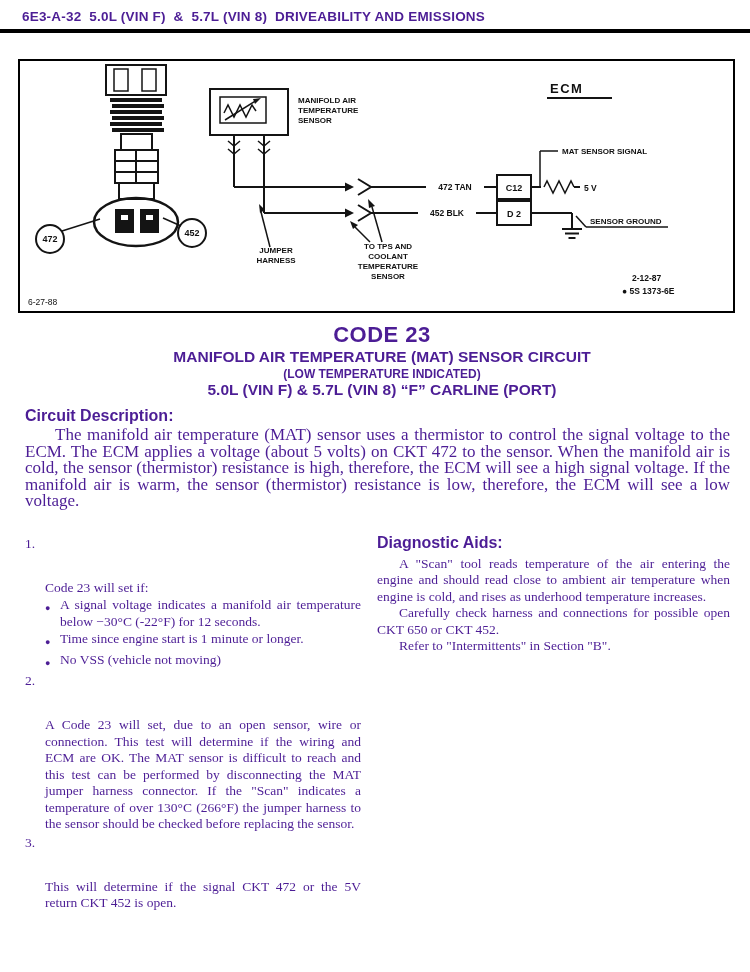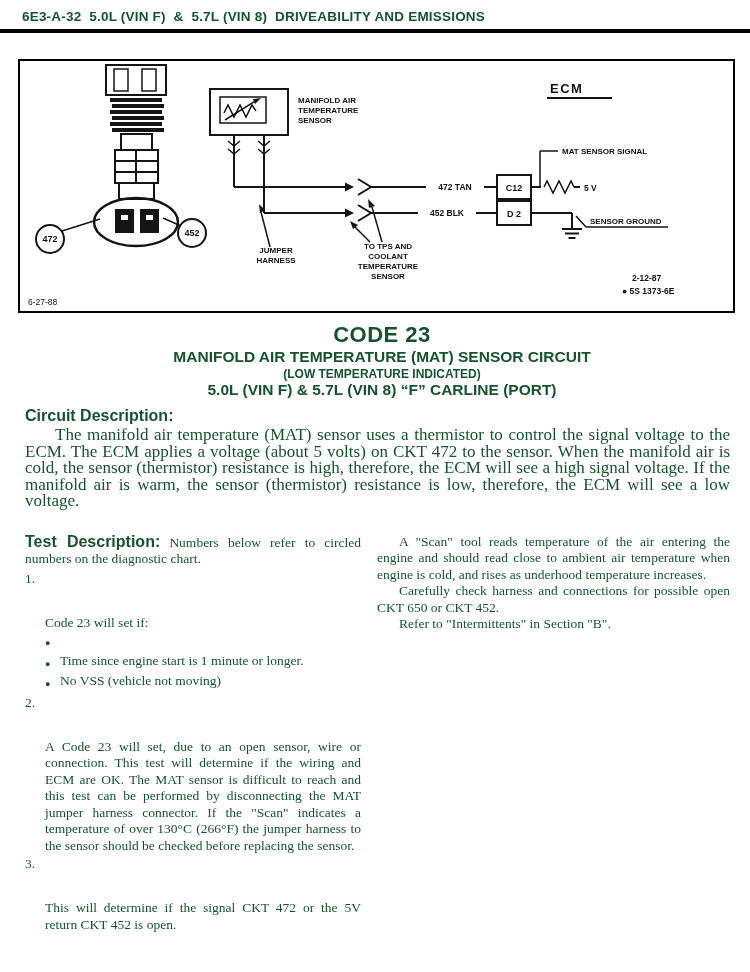--- a/index.html
+++ b/index.html
@@ -1,19 +1,19 @@
 <!DOCTYPE html>
 <html><head>
 <meta charset="utf-8">
 <style>
   * { margin:0; padding:0; box-sizing:border-box; }
   html,body { background:#e8e8e8; }
   body { width:750px; height:972px; margin:0 auto; position:relative; }
   .page {
-    width:750px; height:972px; background:#ffffff; color:#14532d;
+    width:750px; height:972px; background:#ffffff; color:#4c1d95;
     font-family:"Liberation Serif", serif; overflow:hidden; position:relative;
   }
   .page-header {
     padding:9px 8px 5px 22px;
     border-bottom:4px solid #000;
     font-family:"Liberation Sans", sans-serif;
     font-weight:700; font-size:13.5px; letter-spacing:0.2px;
   }
   .page-header span { white-space:pre; }
 
@@ -203,32 +203,29 @@
   </div>
 
   <section class="circuit-desc">
     <h4 class="h">Circuit Description:</h4>
     <p>The manifold air temperature (MAT) sensor uses a thermistor to control the signal voltage to the ECM. The ECM applies a voltage (about 5 volts) on CKT 472 to the sensor. When the manifold air is cold, the sensor (thermistor) resistance is high, therefore, the ECM will see a high signal voltage. If the manifold air is warm, the sensor (thermistor) resistance is low, therefore, the ECM will see a low voltage.</p>
   </section>
 
   <div class="columns">
 
     <div class="col-left">
-      <p class="intro">
-        <span class="h">Test Description:</span>
-        <span>Numbers below refer to circled numbers on the diagnostic chart.</span>
-      </p>
 
       <div class="num-item">
         <span class="num">1.</span>
         <div class="itext">Code 23 will set if:</div>
       </div>
 
       <div class="bullet-item">
         <span class="bullet-glyph">●</span>
+        <div class="itext">A signal voltage indicates a manifold air temperature below −30°C (-22°F) for 12 seconds.</div>
       </div>
       <div class="bullet-item">
         <span class="bullet-glyph">●</span>
         <div class="itext">Time since engine start is 1 minute or longer.</div>
       </div>
       <div class="bullet-item">
         <span class="bullet-glyph">●</span>
         <div class="itext">No VSS (vehicle not moving)</div>
       </div>
 
@@ -237,20 +234,21 @@
         <div class="itext">A Code 23 will set, due to an open sensor, wire or connection. This test will determine if the wiring and ECM are OK. The MAT sensor is difficult to reach and this test can be performed by disconnecting the MAT jumper harness connector. If the "Scan" indicates a temperature of over 130°C (266°F) the jumper harness to the sensor should be checked before replacing the sensor.</div>
       </div>
 
       <div class="num-item">
         <span class="num">3.</span>
         <div class="itext">This will determine if the signal CKT 472 or the 5V return CKT 452 is open.</div>
       </div>
     </div>
 
     <div class="col-right">
+      <h4 class="h">Diagnostic Aids:</h4>
       <p>A "Scan" tool reads temperature of the air entering the engine and should read close to ambient air temperature when engine is cold, and rises as underhood temperature increases.</p>
       <p>Carefully check harness and connections for possible open CKT 650 or CKT 452.</p>
       <p>Refer to "Intermittents" in Section "B".</p>
     </div>
 
   </div>
 
 </div>
 
 </body></html>

